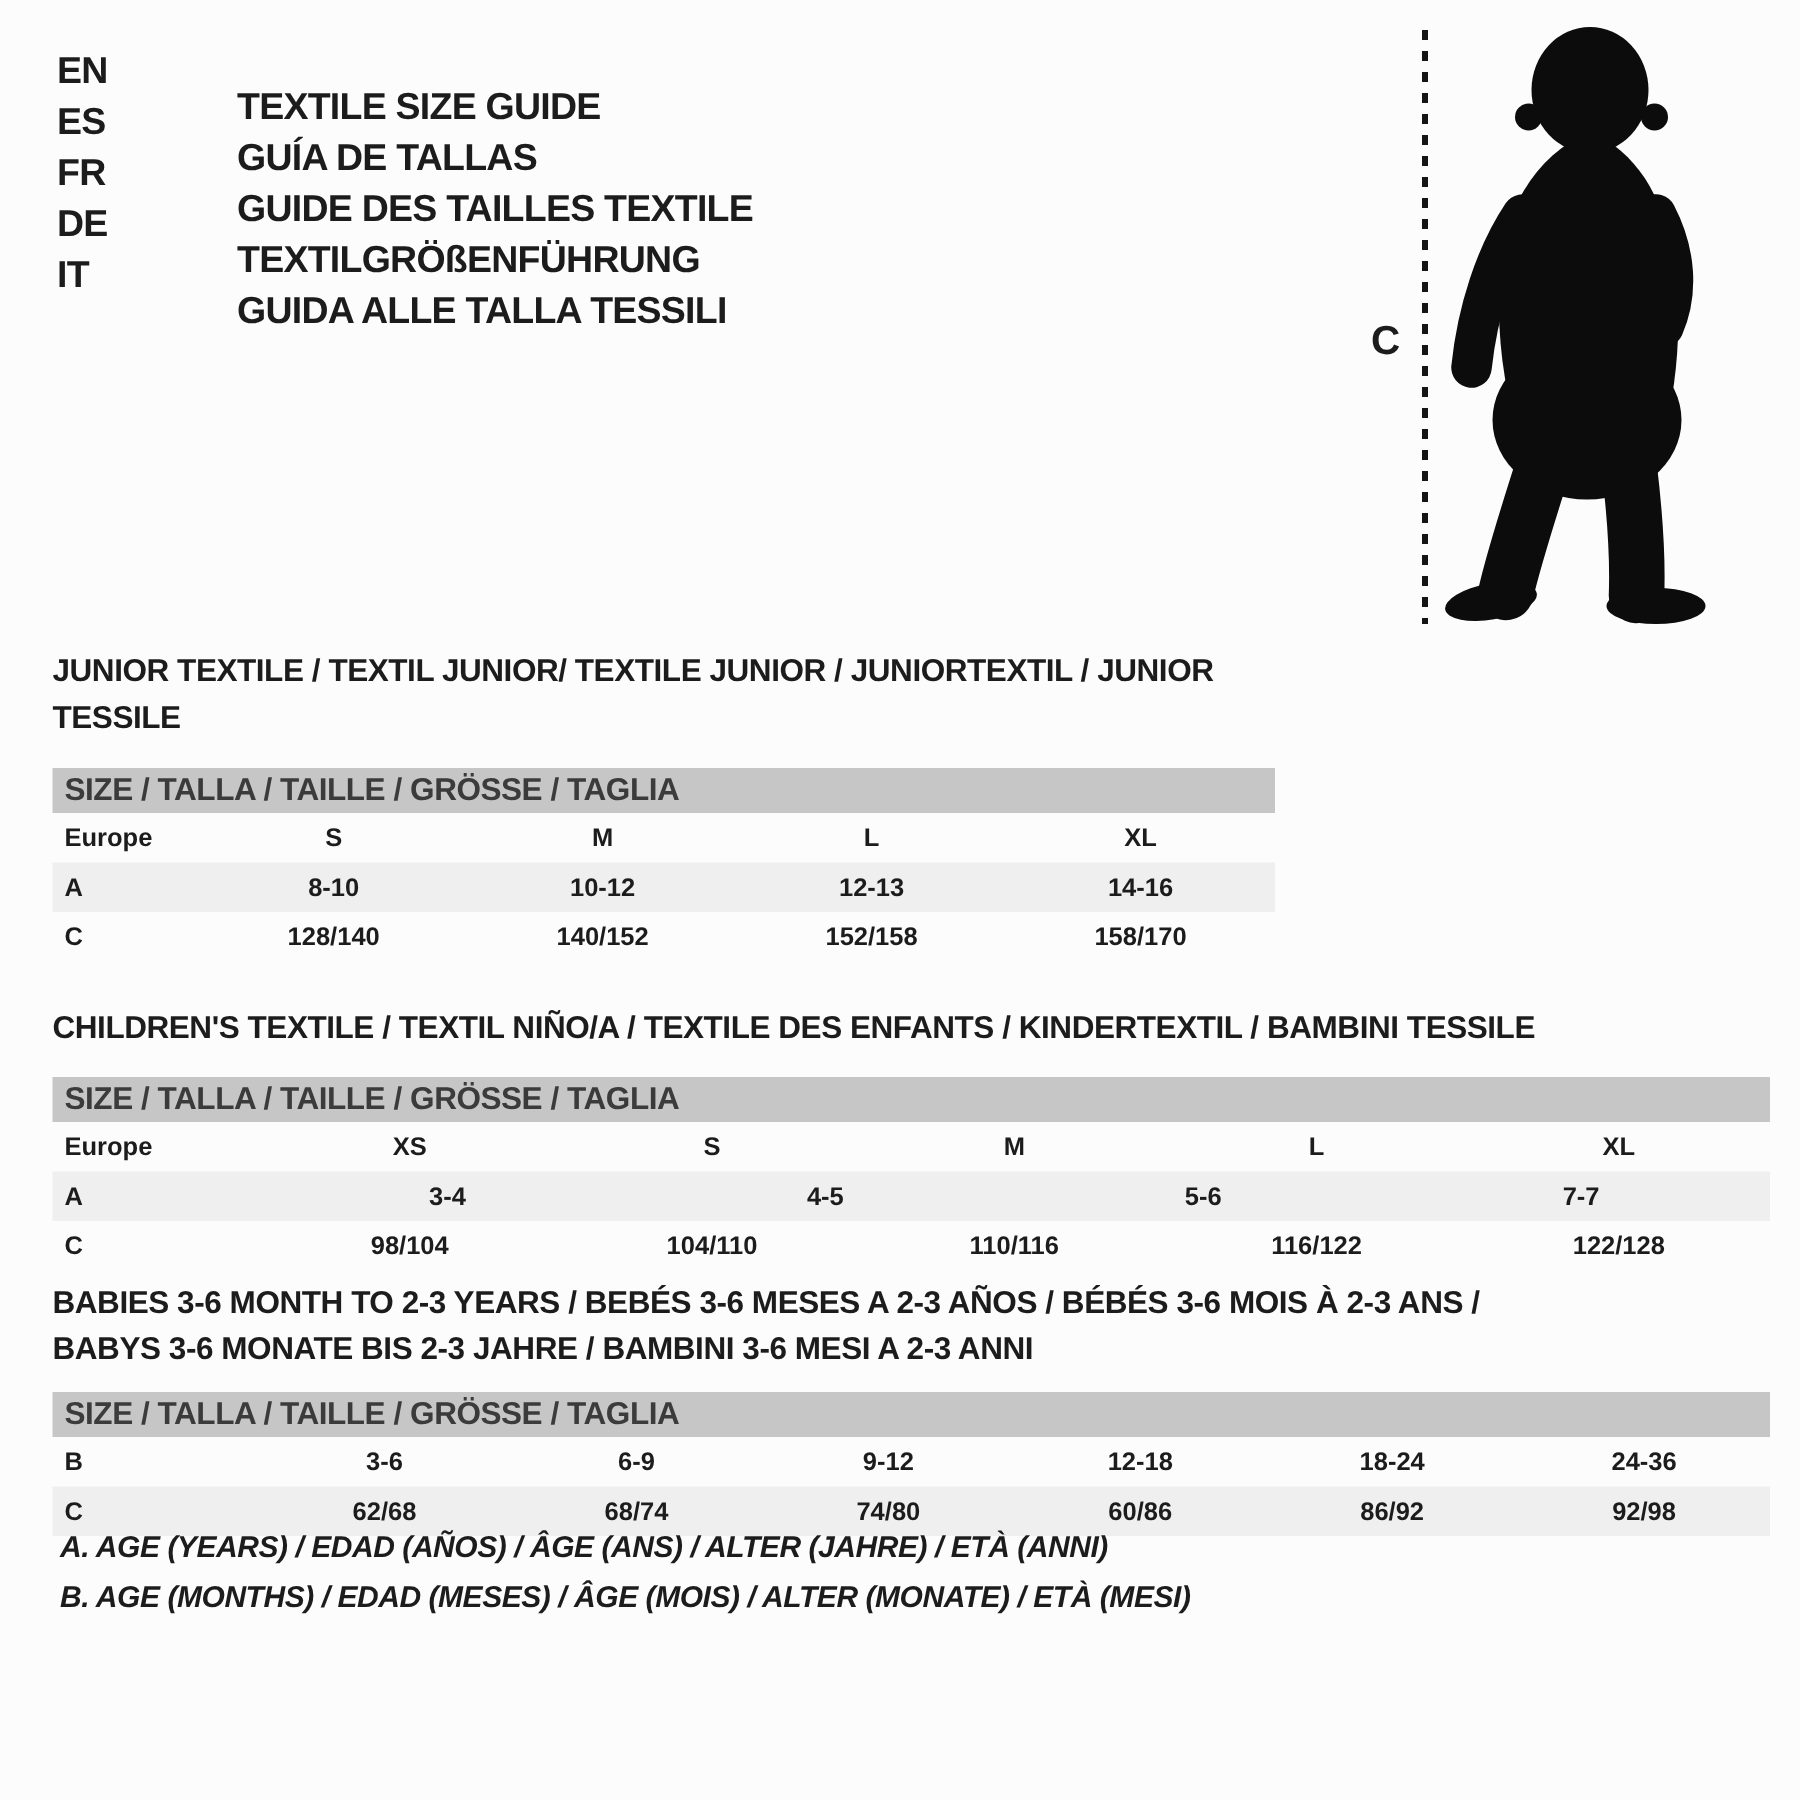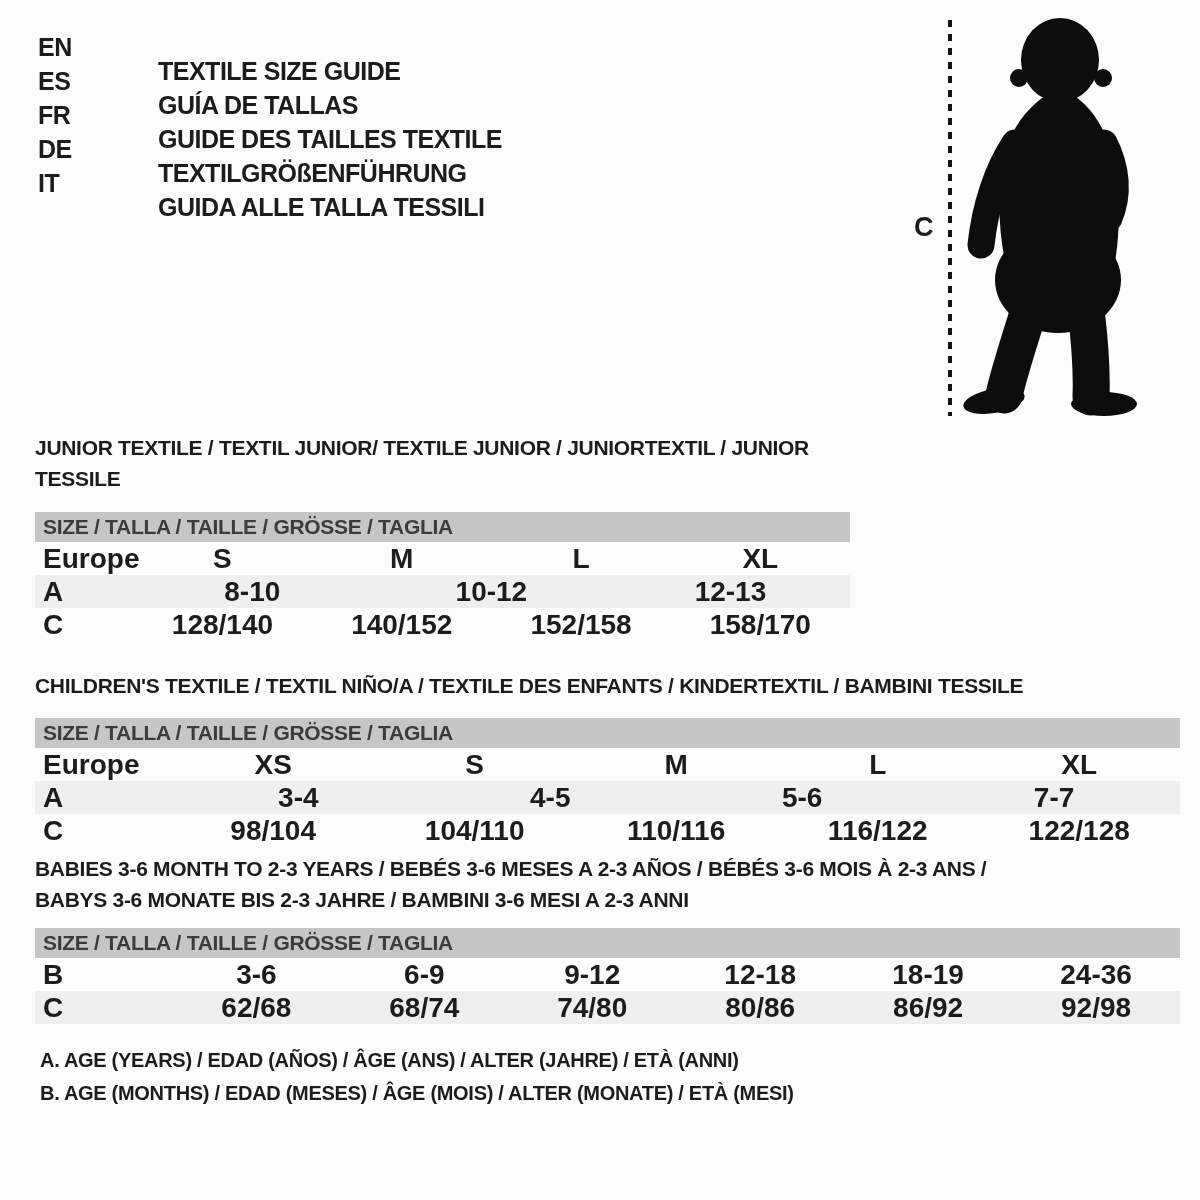--- a/index.html
+++ b/index.html
@@ -39,34 +39,34 @@
   .section{position:absolute;}
   .section-title{
     font-size:21px;letter-spacing:-0.3px;line-height:31px;
     white-space:pre-line;margin-bottom:0;
   }
   .size-bar{
     background:var(--bar-bg);color:var(--bar-text);
     height:30px;line-height:30px;font-size:21px;letter-spacing:-0.3px;
     padding-left:8px;
   }
-  .trow{display:flex;height:33px;line-height:33px;font-size:28px;}
+  .trow{display:flex;height:33px;line-height:33px;font-size:17px;}
   .trow.shaded{background:var(--row-shade);}
   .tlabel{width:12%;padding-left:8px;text-align:left;}
   .tcell{flex:1;text-align:center;}
 
   .s1{left:35px;top:432px;width:815px;}
   .s2{left:35px;top:642px;width:1145px;margin-top:28px;}
   .s3{left:35px;top:853px;width:1145px;}
   .s1 .size-bar{margin-top:18px;}
   .s2 .size-bar{margin-top:17px;}
   .s3 .size-bar{margin-top:13px;}
 
   
-  .legend{position:absolute;left:40px;top:1044px;}
+  .legend{position:absolute;left:40px;top:1016px;font-style:italic;}
   .legend-line{font-size:20px;letter-spacing:-0.3px;line-height:33px;white-space:nowrap;}
 </style>
 </head>
 <body>
 
 <div class="page">
 
   <div class="lang-header">
     <div class="lang-row">
       <span class="lang-code">EN</span>
@@ -123,20 +123,21 @@
           <span class="tcell">S</span>
           <span class="tcell">M</span>
           <span class="tcell">L</span>
           <span class="tcell">XL</span>
         </div>
         <div class="trow shaded">
           <span class="tlabel">A</span>
           <span class="tcell">8-10</span>
           <span class="tcell">10-12</span>
           <span class="tcell">12-13</span>
+          <span class="tcell">14-16</span>
         </div>
         <div class="trow">
           <span class="tlabel">C</span>
           <span class="tcell">128/140</span>
           <span class="tcell">140/152</span>
           <span class="tcell">152/158</span>
           <span class="tcell">158/170</span>
         </div>
       </div>
   </div>
@@ -175,29 +176,29 @@
     <div class="section-title">BABIES 3-6 MONTH TO 2-3 YEARS / BEBÉS 3-6 MESES A 2-3 AÑOS / BÉBÉS 3-6 MOIS À 2-3 ANS /
 BABYS 3-6 MONATE BIS 2-3 JAHRE / BAMBINI 3-6 MESI A 2-3 ANNI</div>
     <div class="size-bar">SIZE / TALLA / TAILLE / GRÖSSE / TAGLIA</div>
     <div>
         <div class="trow">
           <span class="tlabel">B</span>
           <span class="tcell">3-6</span>
           <span class="tcell">6-9</span>
           <span class="tcell">9-12</span>
           <span class="tcell">12-18</span>
-          <span class="tcell">18-19</span>
+          <span class="tcell">18-24</span>
           <span class="tcell">24-36</span>
         </div>
         <div class="trow shaded">
           <span class="tlabel">C</span>
           <span class="tcell">62/68</span>
           <span class="tcell">68/74</span>
           <span class="tcell">74/80</span>
-          <span class="tcell">80/86</span>
+          <span class="tcell">60/86</span>
           <span class="tcell">86/92</span>
           <span class="tcell">92/98</span>
         </div>
       </div>
   </div>
 
   <div class="legend">
     <div class="legend-line">A. AGE (YEARS) / EDAD (AÑOS) / ÂGE (ANS) / ALTER (JAHRE) / ETÀ (ANNI)</div>
     <div class="legend-line">B. AGE (MONTHS) / EDAD (MESES) / ÂGE (MOIS) / ALTER (MONATE) / ETÀ (MESI)</div>
   </div>

